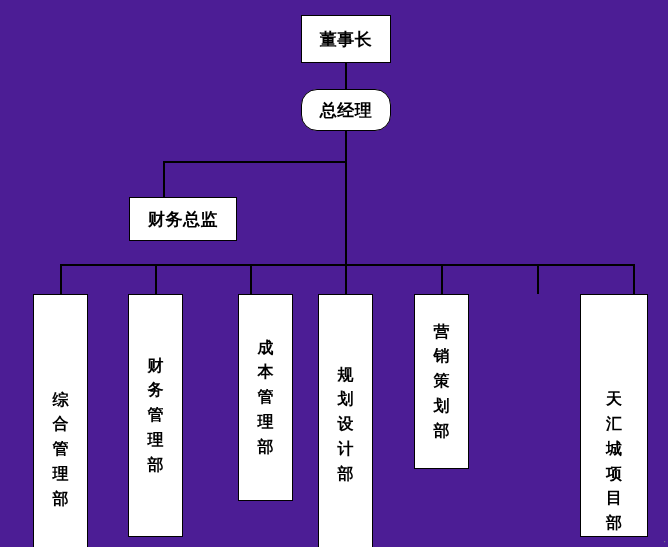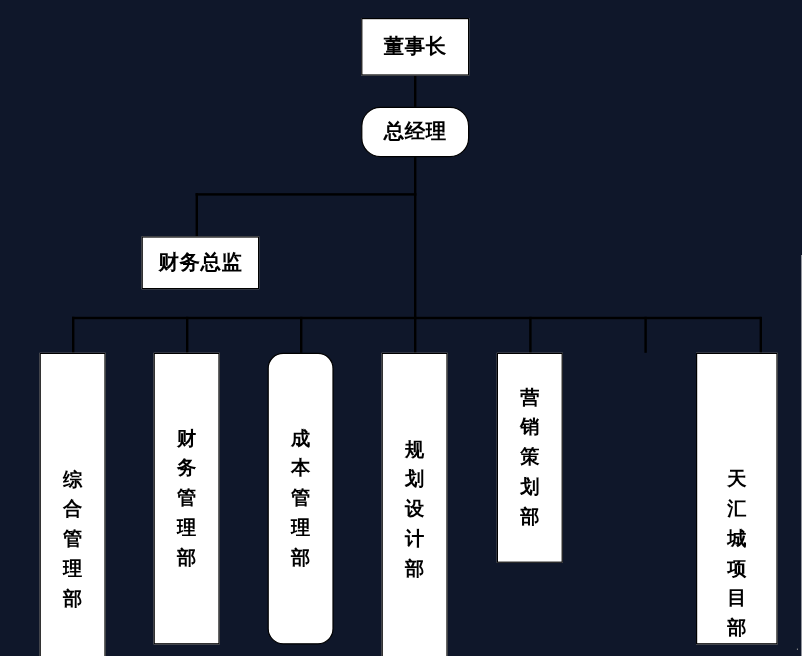--- a/index.html
+++ b/index.html
@@ -8,21 +8,21 @@
     background: #ffffff;
   }
   body {
     font-family: "DejaVu Sans", "Liberation Sans", sans-serif;
   }
   #chart {
     position: relative;
     width: 668px;
     height: 547px;
     overflow: hidden;
-    background: #0f172a;
+    background: #4c1d95;
   }
   .node {
     position: absolute;
     box-sizing: border-box;
     border: 1px solid #000000;
     background: #ffffff;
     display: flex;
     align-items: center;
     justify-content: center;
     color: #000000;
@@ -83,31 +83,31 @@
   <div class="line v" style="left:633px; top:264px; height:30px;"></div>
 
   <div class="node horiz" style="left:301px; top:15px; width:90px; height:48px;">
     <span class="node-label">董事长</span>
   </div>
 
   <div class="node horiz" style="left:301px; top:89px; width:90px; height:42px;border-radius:16px;">
     <span class="node-label">总经理</span>
   </div>
 
-  <div class="node horiz" style="left:118px; top:197px; width:98px; height:44px;justify-content:center;">
+  <div class="node horiz" style="left:129px; top:197px; width:108px; height:44px;justify-content:center;">
     <span class="node-label">财务总监</span>
   </div>
 
   <div class="node vert" style="left:33px; top:294px; width:55px; height:311px;">
     <span class="node-label">综合管理部</span>
   </div>
   <div class="node vert" style="left:128px; top:294px; width:55px; height:243px;">
     <span class="node-label">财务管理部</span>
   </div>
-  <div class="node vert" style="left:223px; top:294px; width:55px; height:243px;border-radius:13px;">
+  <div class="node vert" style="left:238px; top:294px; width:55px; height:207px;">
     <span class="node-label">成本管理部</span>
   </div>
   <div class="node vert" style="left:318px; top:294px; width:55px; height:261px;">
     <span class="node-label">规划设计部</span>
   </div>
   <div class="node vert" style="left:414px; top:294px; width:55px; height:175px;">
     <span class="node-label">营销策划部</span>
   </div>
   <div class="node vert" style="left:580px; top:294px; width:68px; height:243px;align-items:flex-end;">
     <span class="node-label">天汇城项目部</span>

